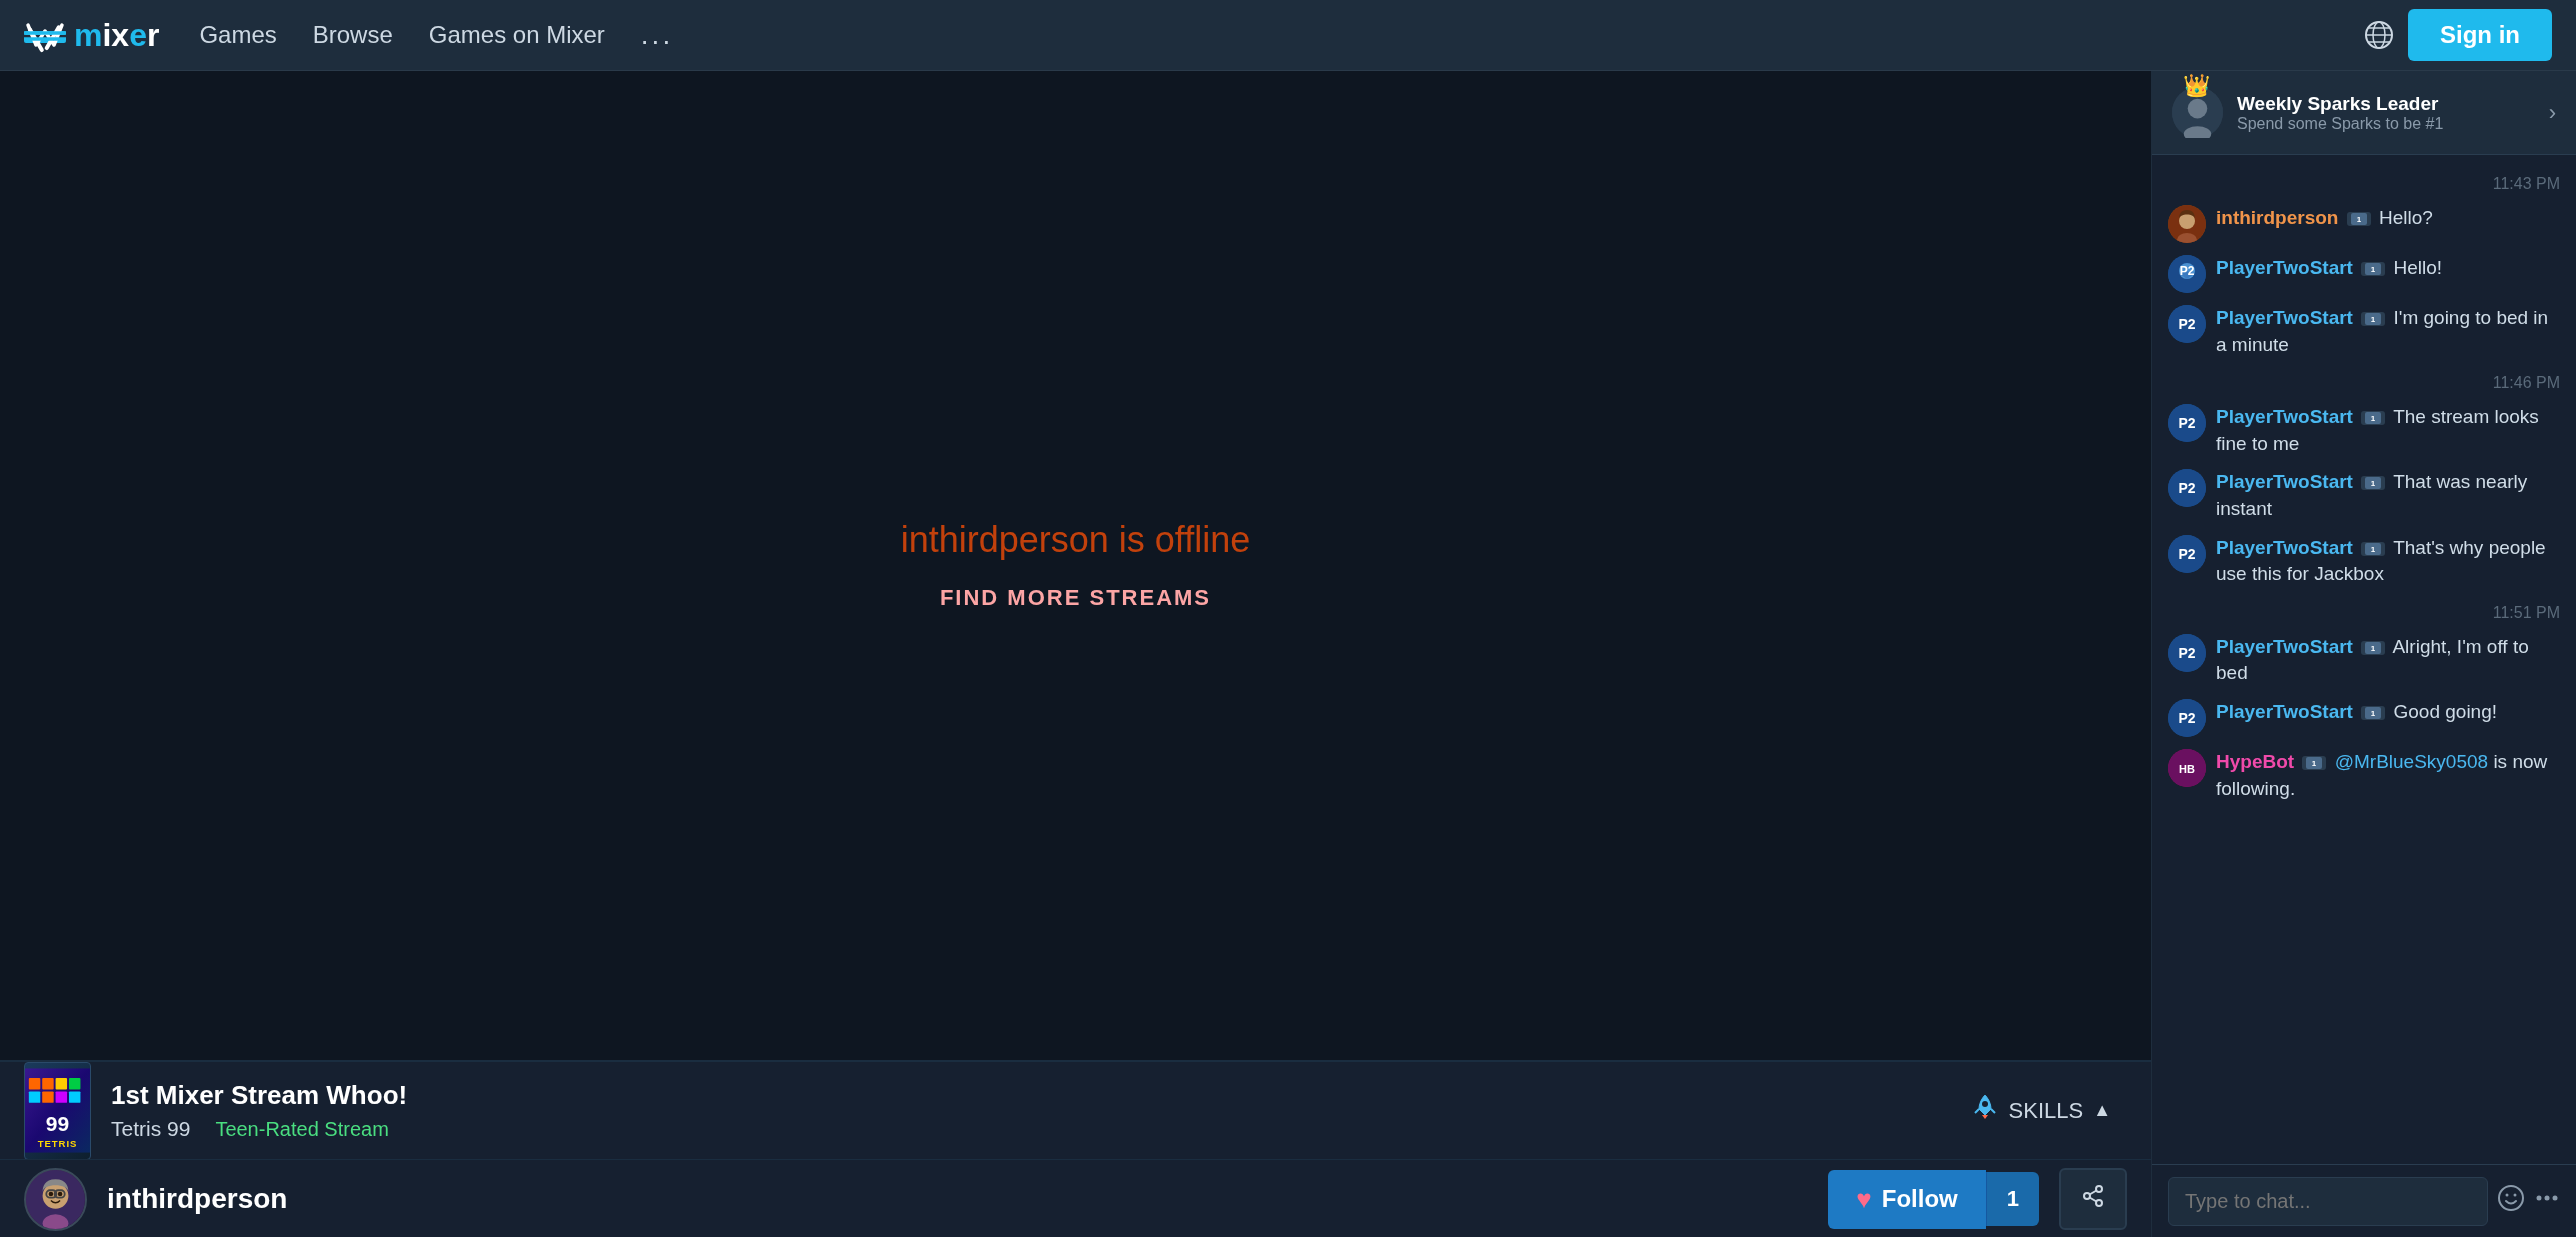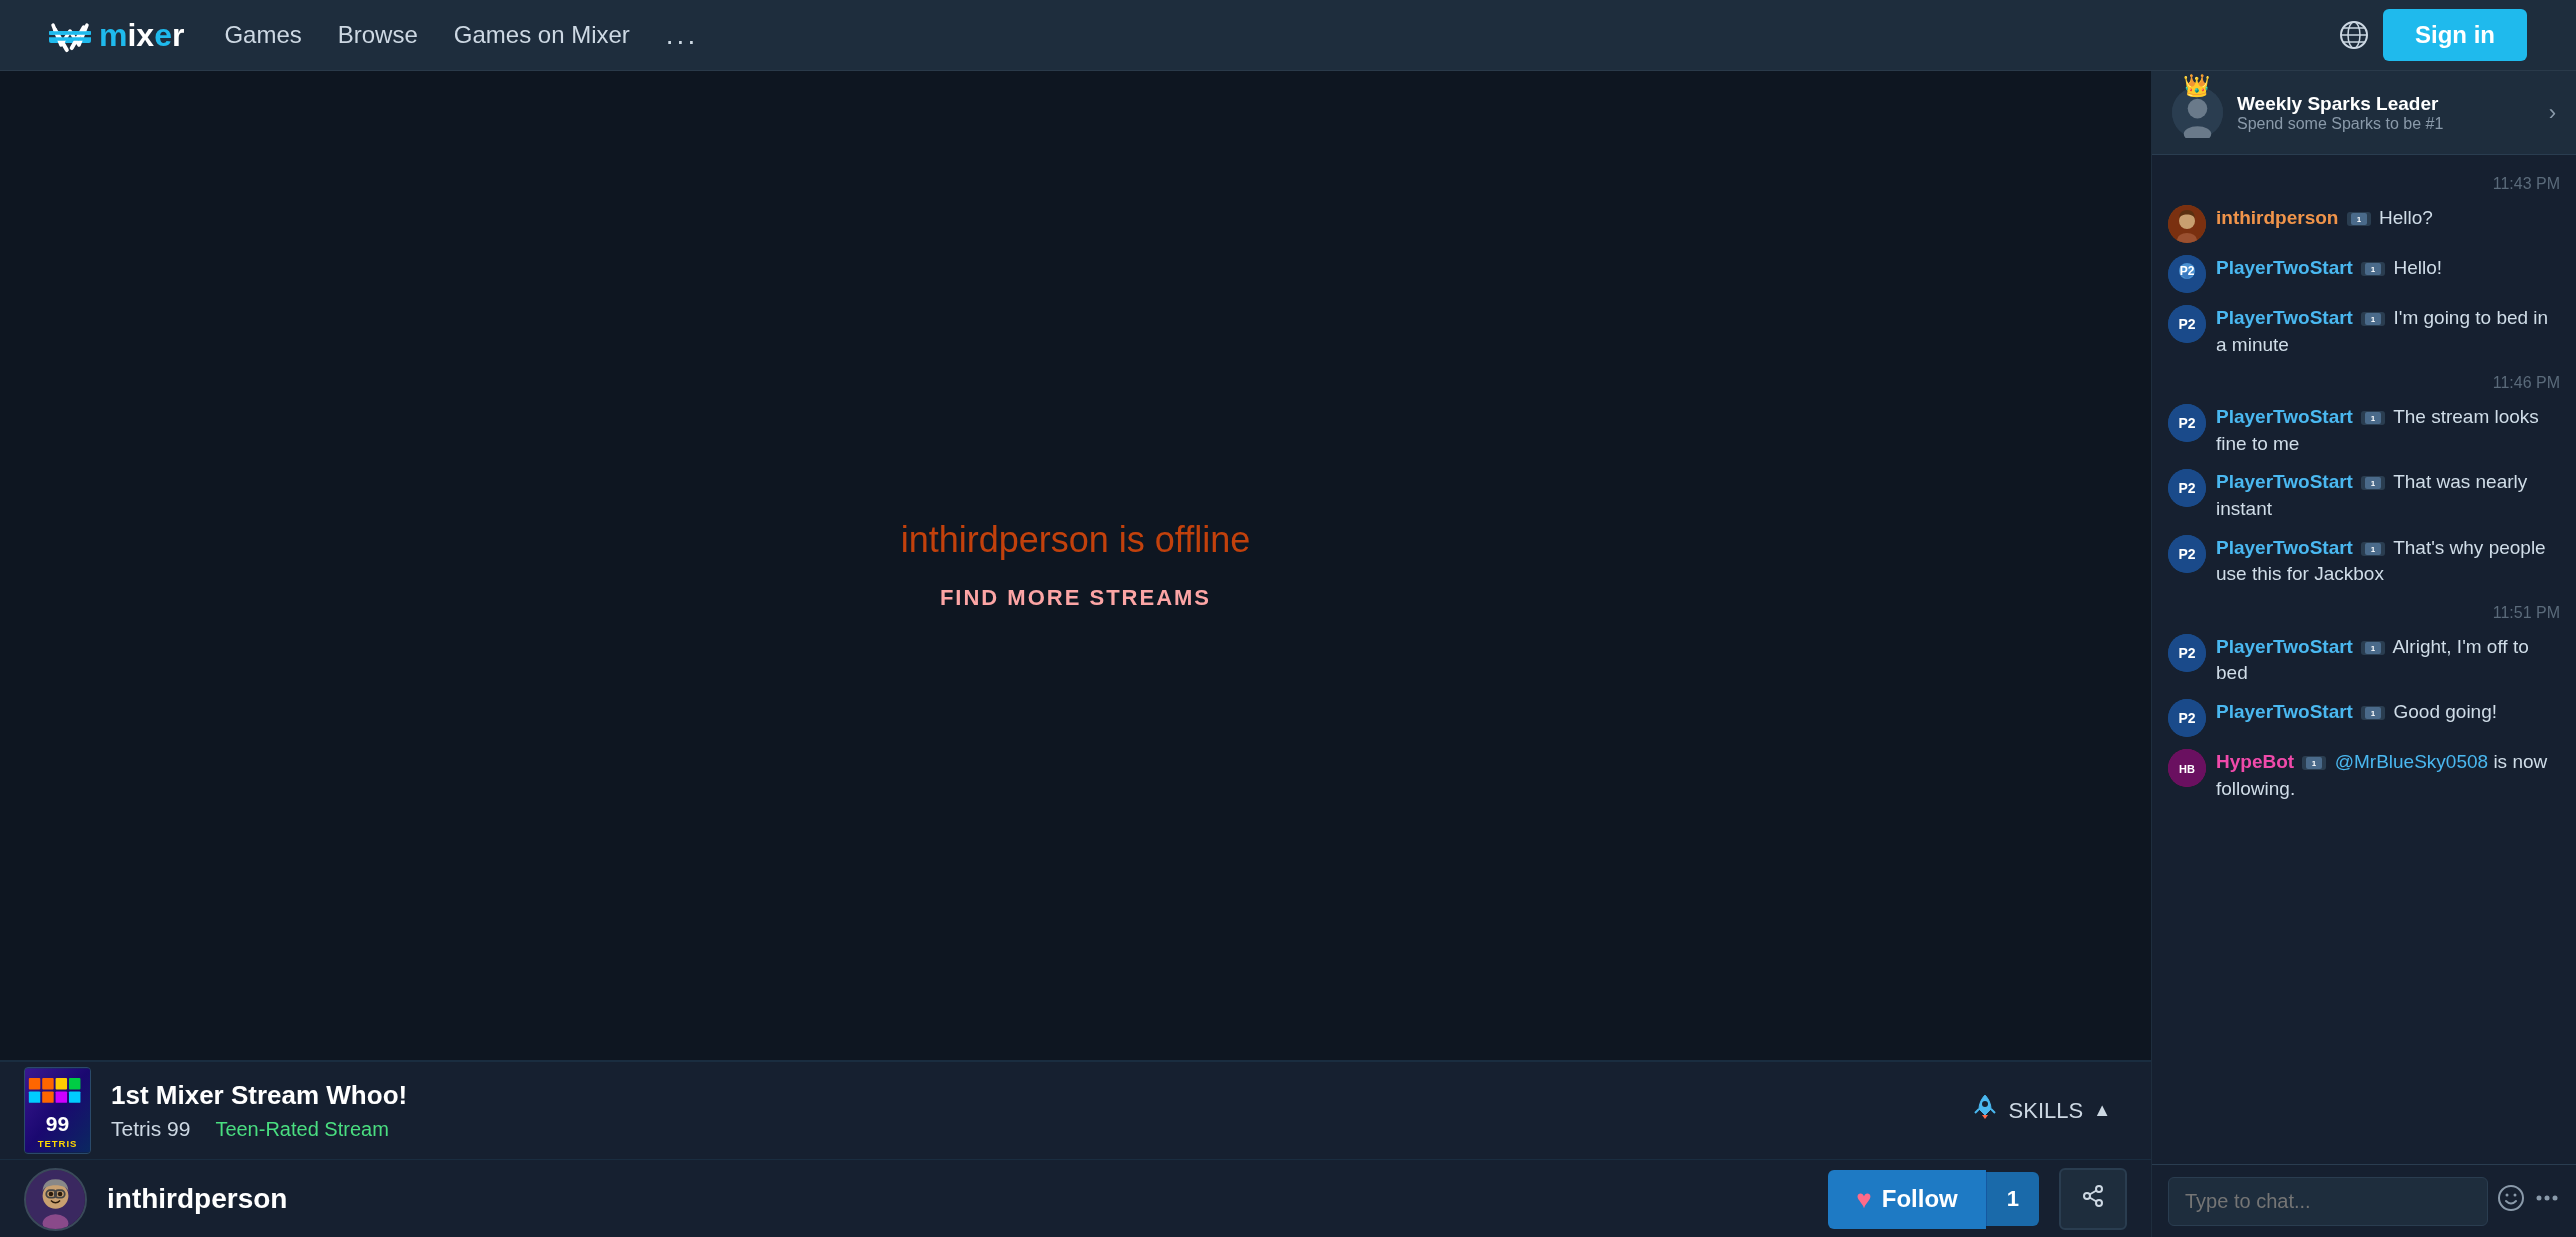--- a/index.html
+++ b/index.html
@@ -4,21 +4,21 @@
   <style>
     * { margin: 0; padding: 0; box-sizing: border-box; }
     body { font-family: 'Segoe UI', Arial, sans-serif; background: #1a2332; color: #fff; overflow: hidden; width: 2576px; height: 1238px; }
 
     
     .navbar {
       display: flex;
       align-items: center;
       background: #1e2d3d;
       height: 71px;
-      padding: 0 49px;
+      padding: 0 24px;
       gap: 40px;
       border-bottom: 1px solid #2a3a4a;
       position: relative;
       z-index: 10;
     }
     .logo-text {
       font-size: 36px;
       font-weight: 700;
       color: #fff;
       letter-spacing: 1px;
@@ -117,21 +117,21 @@
       background: #162030;
       border-top: 2px solid #1a2d40;
       padding: 0 24px;
       height: 99px;
       display: flex;
       align-items: center;
       gap: 20px;
     }
     .game-thumb {
       width: 67px;
-      height: 87px;
+      height: 98px;
       background: linear-gradient(135deg, #1a3a5c, #0e1f2e);
       border-radius: 4px;
       display: flex;
       align-items: center;
       justify-content: center;
       overflow: hidden;
       flex-shrink: 0;
       border: 1px solid #2a4a6a;
     }
     .stream-meta {

